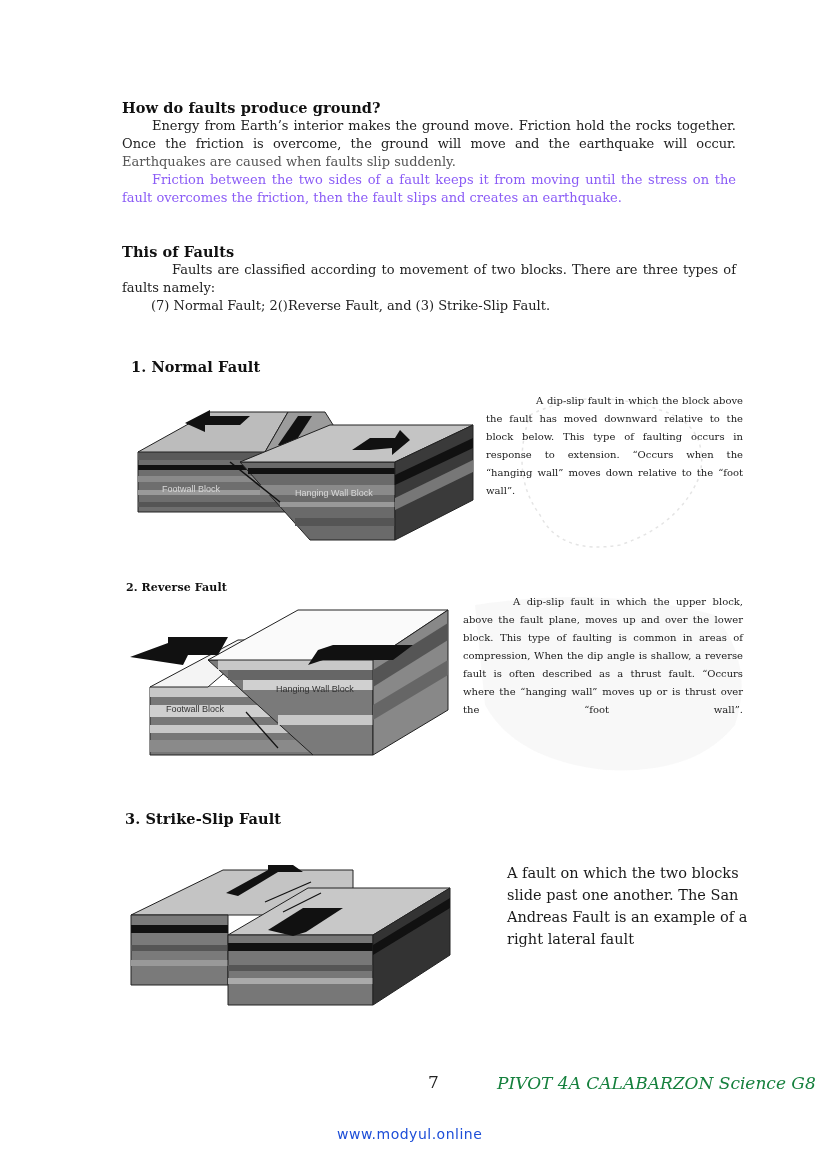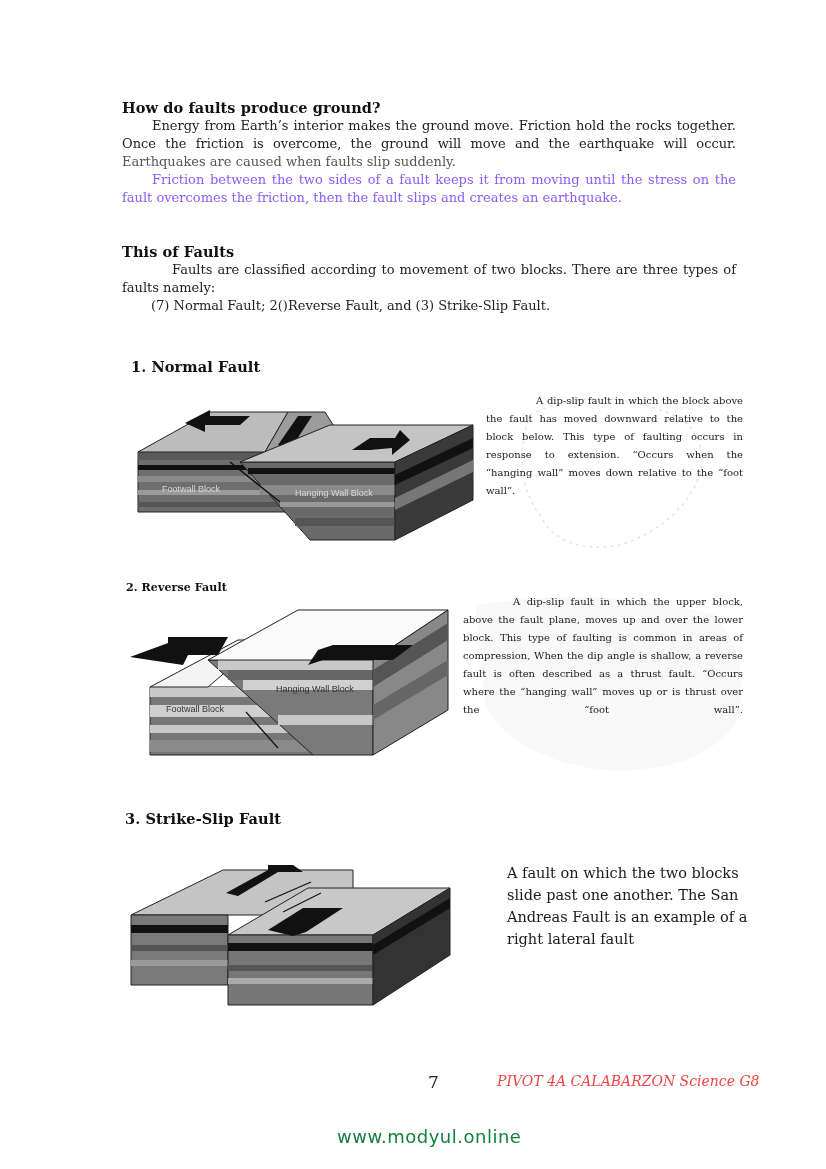--- a/index.html
+++ b/index.html
@@ -8,22 +8,22 @@
     .abs { position: absolute; }
     .h { font-weight: bold; font-size: 14.5px; color: #111; letter-spacing: 0.1px; }
     .p { font-size: 13px; line-height: 18px; text-align: justify; color: #222; }
     .p.soft { color: #8b5cf6; }
     .indent { text-indent: 30px; }
     .indent2 { text-indent: 50px; }
     .just-last { text-align-last: justify; }
     .side { font-size: 10px; line-height: 18px; text-align: justify; color: #1a1a1a; }
     .side3 { font-size: 14.5px; line-height: 22px; color: #1a1a1a; text-align: left; }
     .footer-num { font-size: 17px; color: #222; }
-    .footer-title { font-style: italic; font-size: 14px; color: #ef4444; }
-    .watermark { font-family: "DejaVu Sans", sans-serif; font-size: 18px; color: #15803d; letter-spacing: 0.5px; }
+    .footer-title { font-style: italic; font-size: 17px; color: #15803d; }
+    .watermark { font-family: "DejaVu Sans", sans-serif; font-size: 14px; color: #1d4ed8; letter-spacing: 0.5px; }
     .bgmap { opacity: 0.55; }
     svg text { font-family: "Liberation Sans", sans-serif; }
   </style>
 </head>
 <body>
 
 <div class="abs h" style="left:122px; top:99px;">How do faults produce ground?</div>
 <div class="abs p indent" style="left:122px; top:117px; width:614px;"><span>Energy from Earth’s interior makes the ground move. Friction hold the rocks together. Once the friction is overcome, the ground will move and the earthquake will occur.</span> <span class="soft" style="color:#555;">Earthquakes are caused when faults slip suddenly.</span></div>
 <div class="abs p indent soft" style="left:122px; top:171px; width:614px;">Friction between the two sides of a fault keeps it from moving until the stress on the fault overcomes the friction, then the fault slips and creates an earthquake.</div>
 

